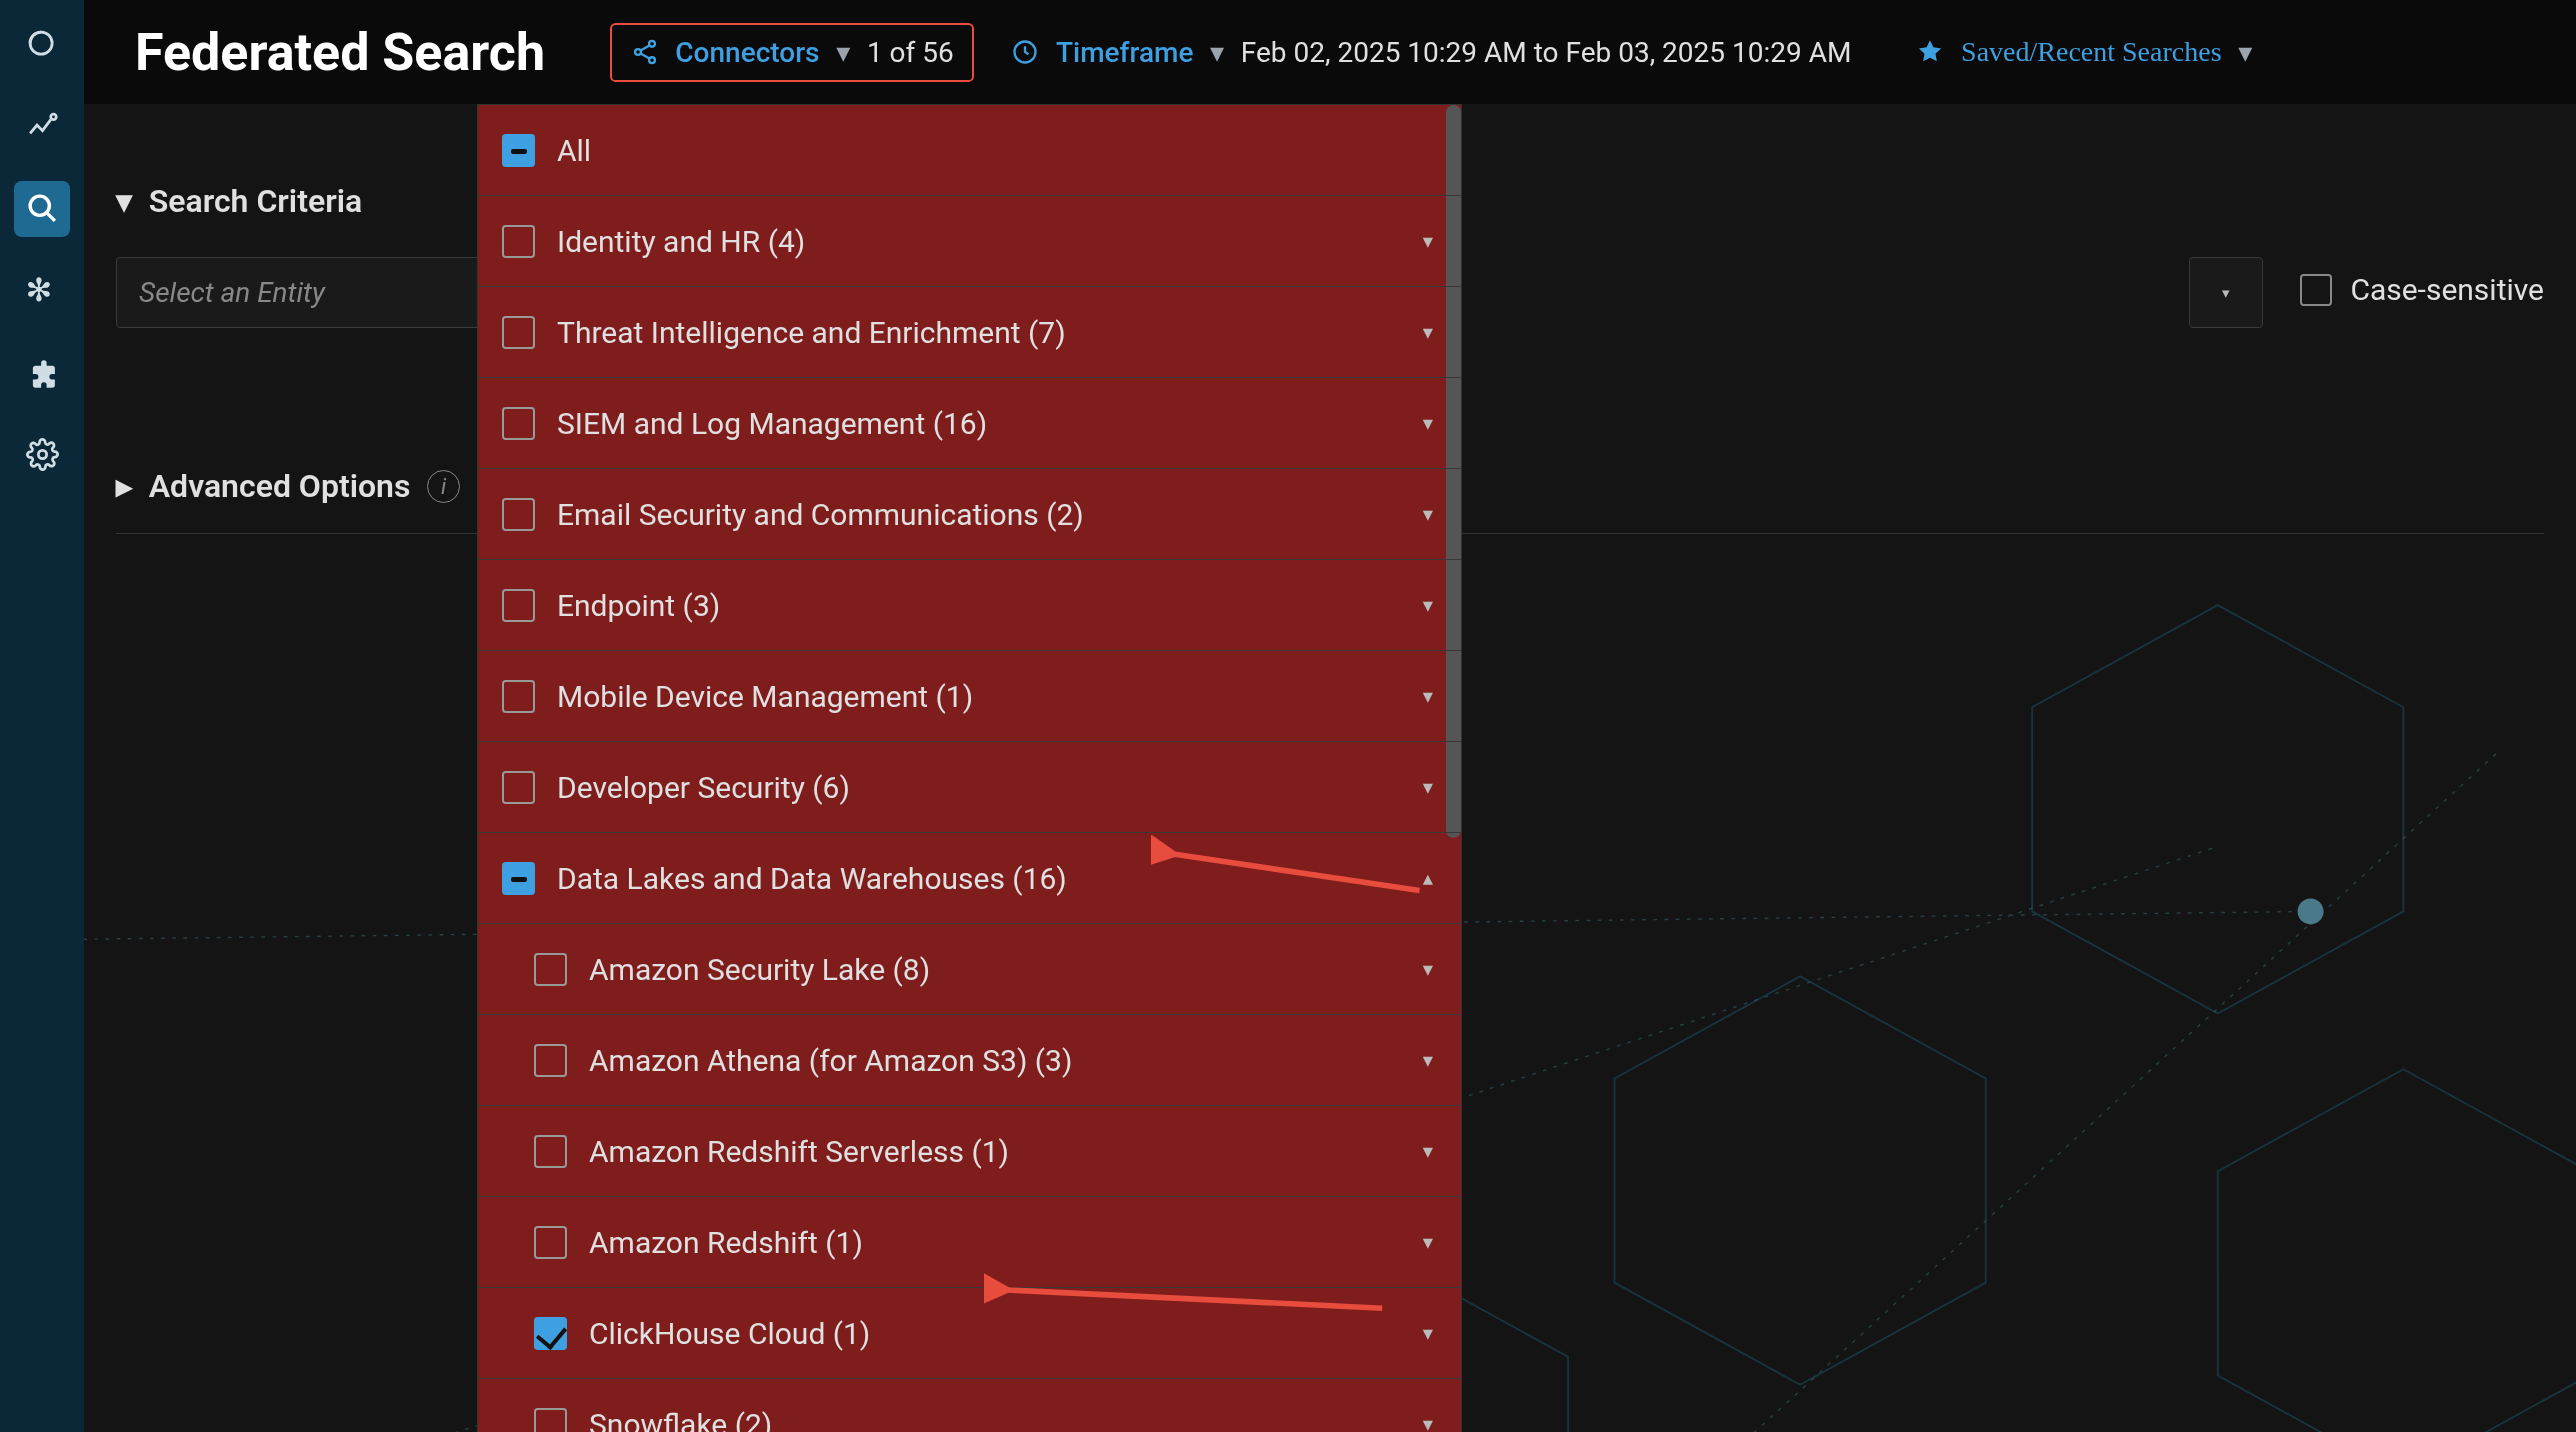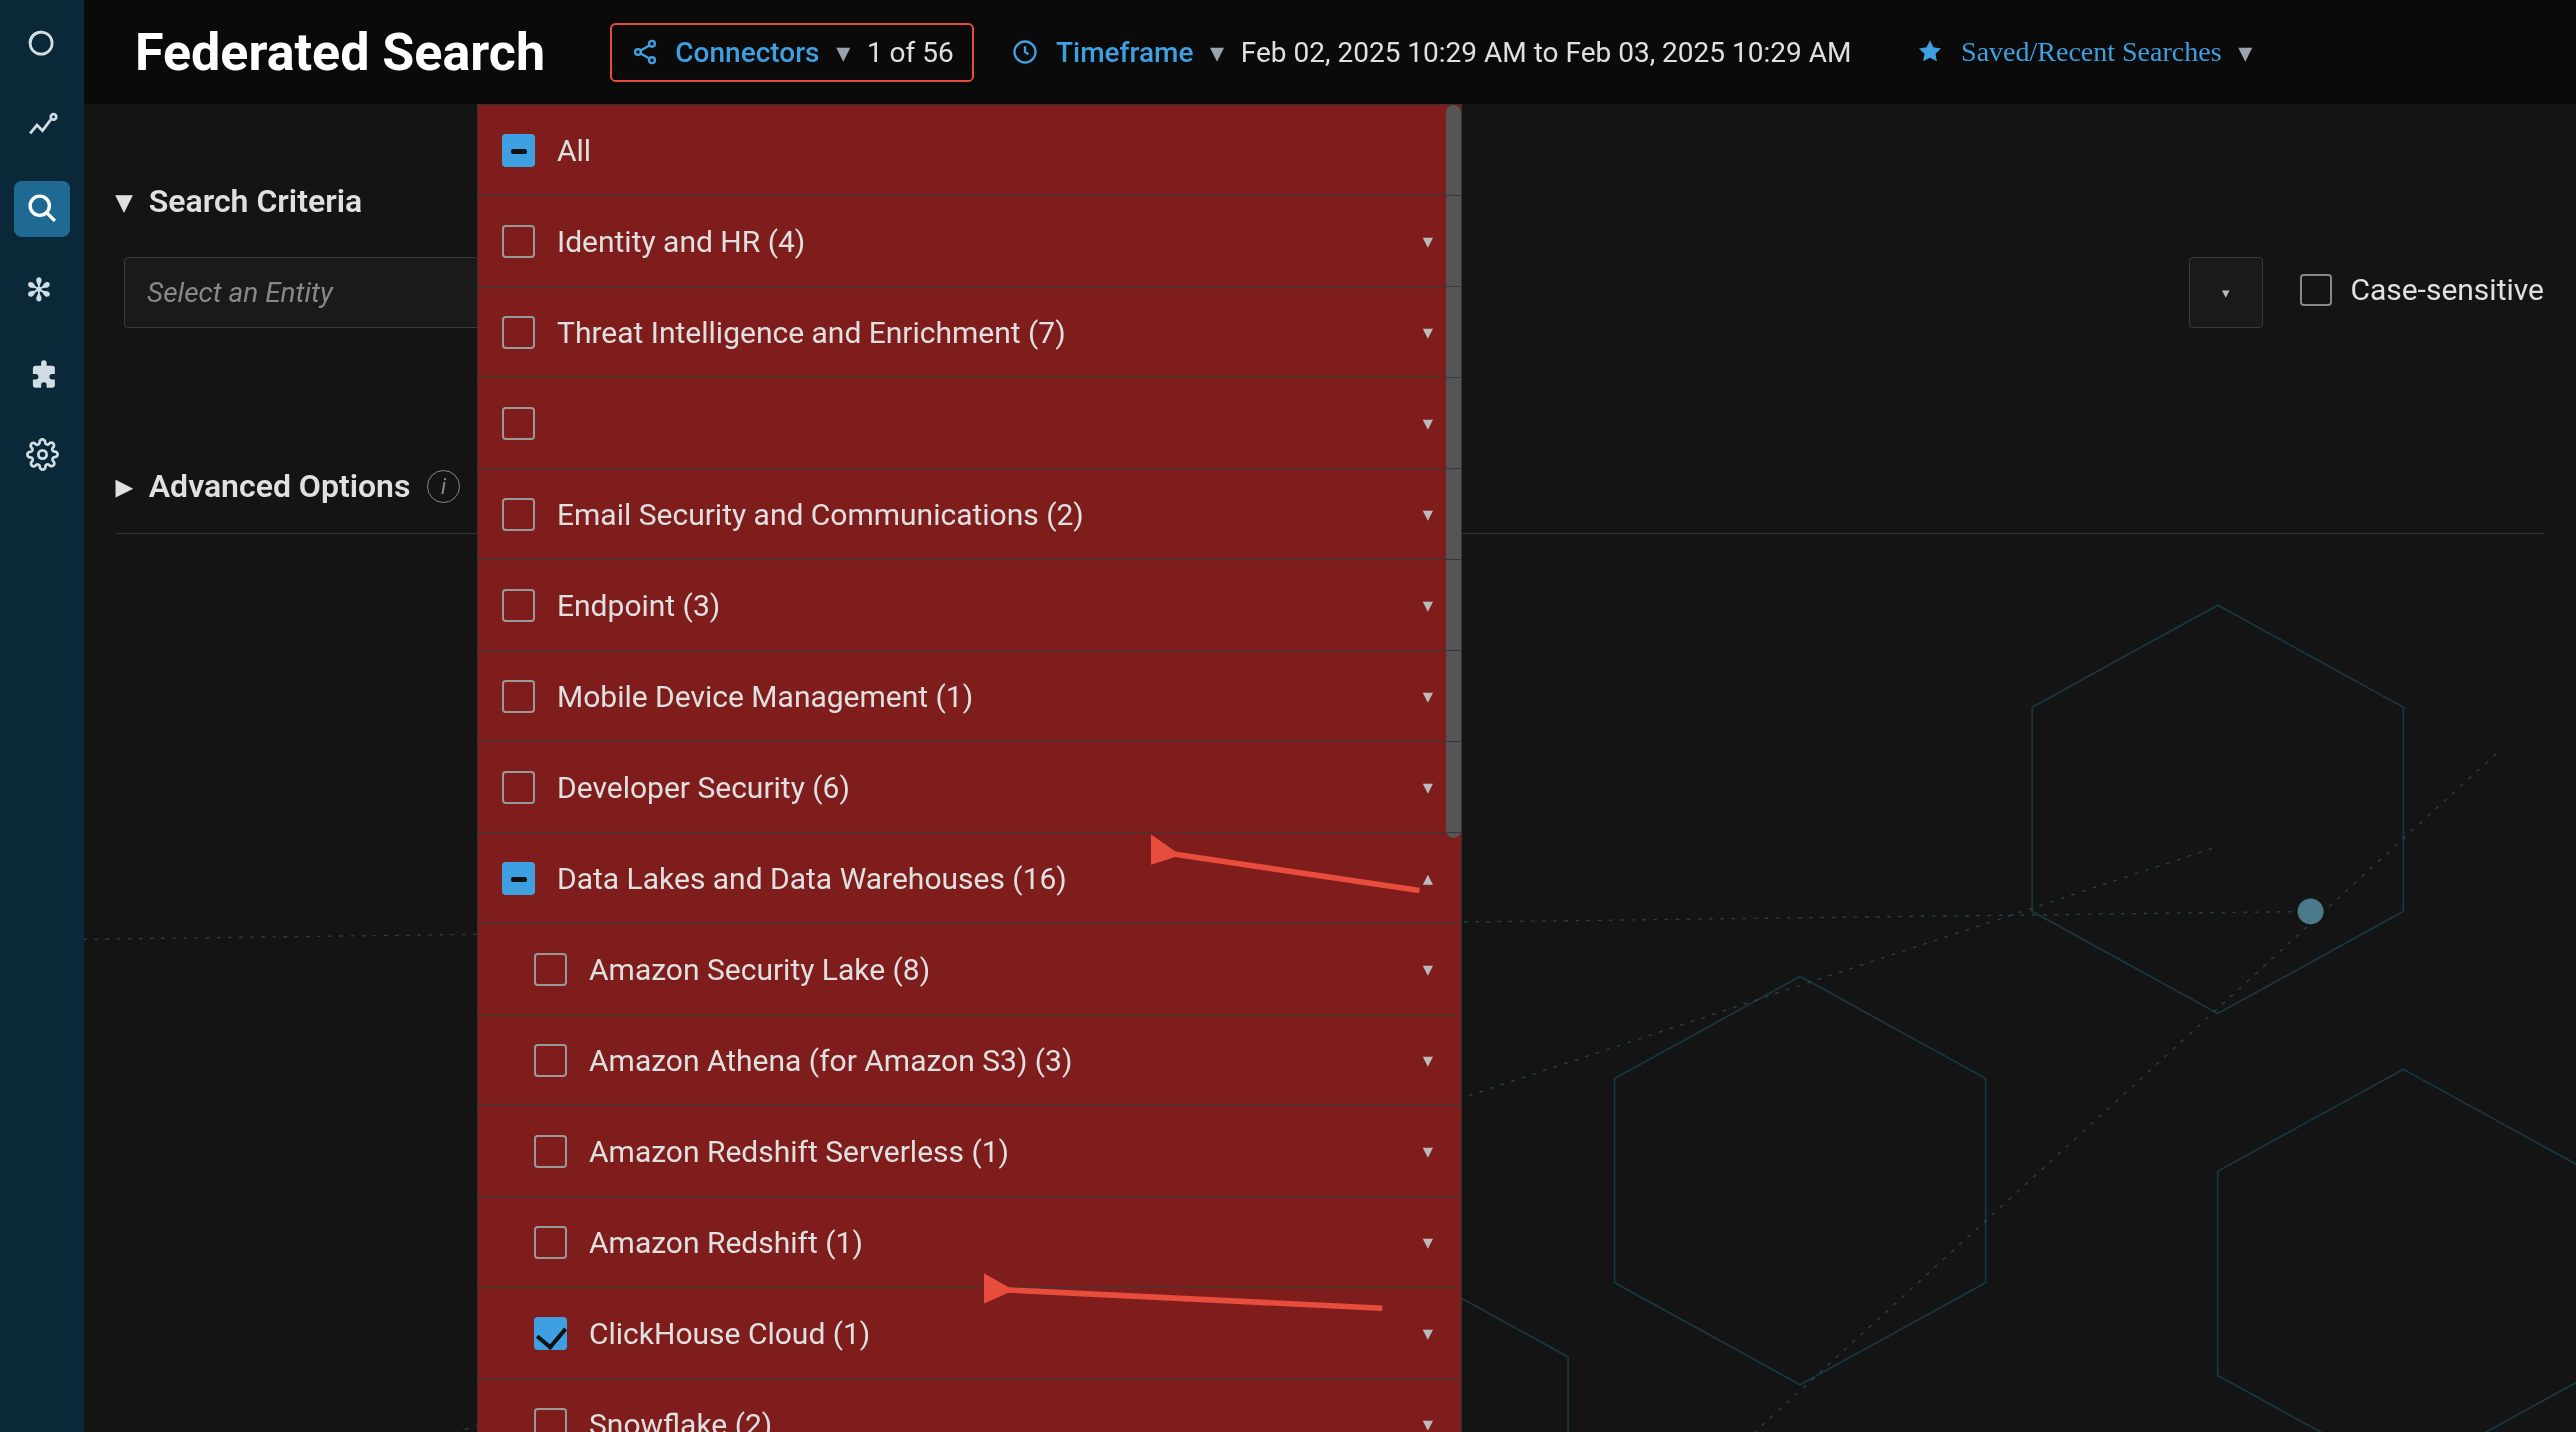--- a/index.html
+++ b/index.html
@@ -98,21 +98,20 @@
   .field {
     height: 71px;
     background: #1a1a1a;
     border: 1.9px solid #3a3a3a;
     border-radius: 3.7px;
     display:flex; align-items:center;
     padding: 0 22px;
     font-size: 28px;
     color: #888;
     font-style: italic;
-    margin-left: 8px;
   }
   .field.entity { width: 640px; } 
   .field.value { width: 854px; margin-left: auto;}
   .dropdown-trigger {
     width: 74px; height:71px; background:#1a1a1a; border:1.9px solid #3a3a3a; border-radius:3.7px;
     display:flex; align-items:center; justify-content:center; color:#bbb;
   }
   .case-row {
     display:flex; align-items:center; gap:18.6px; font-size:30px; color:#e0e0e0;
     margin-top: 15px;
@@ -325,20 +324,21 @@
     <span class="dd-label">Identity and HR (4)</span>
     <span class="dd-caret">▾</span>
   </div>
   <div class="dd-row">
     <span class="cb-box"></span>
     <span class="dd-label">Threat Intelligence and Enrichment (7)</span>
     <span class="dd-caret">▾</span>
   </div>
   <div class="dd-row">
     <span class="cb-box"></span>
+    <span class="dd-label">SIEM and Log Management (16)</span>
     <span class="dd-caret">▾</span>
   </div>
   <div class="dd-row">
     <span class="cb-box"></span>
     <span class="dd-label">Email Security and Communications (2)</span>
     <span class="dd-caret">▾</span>
   </div>
   <div class="dd-row">
     <span class="cb-box"></span>
     <span class="dd-label">Endpoint (3)</span>

